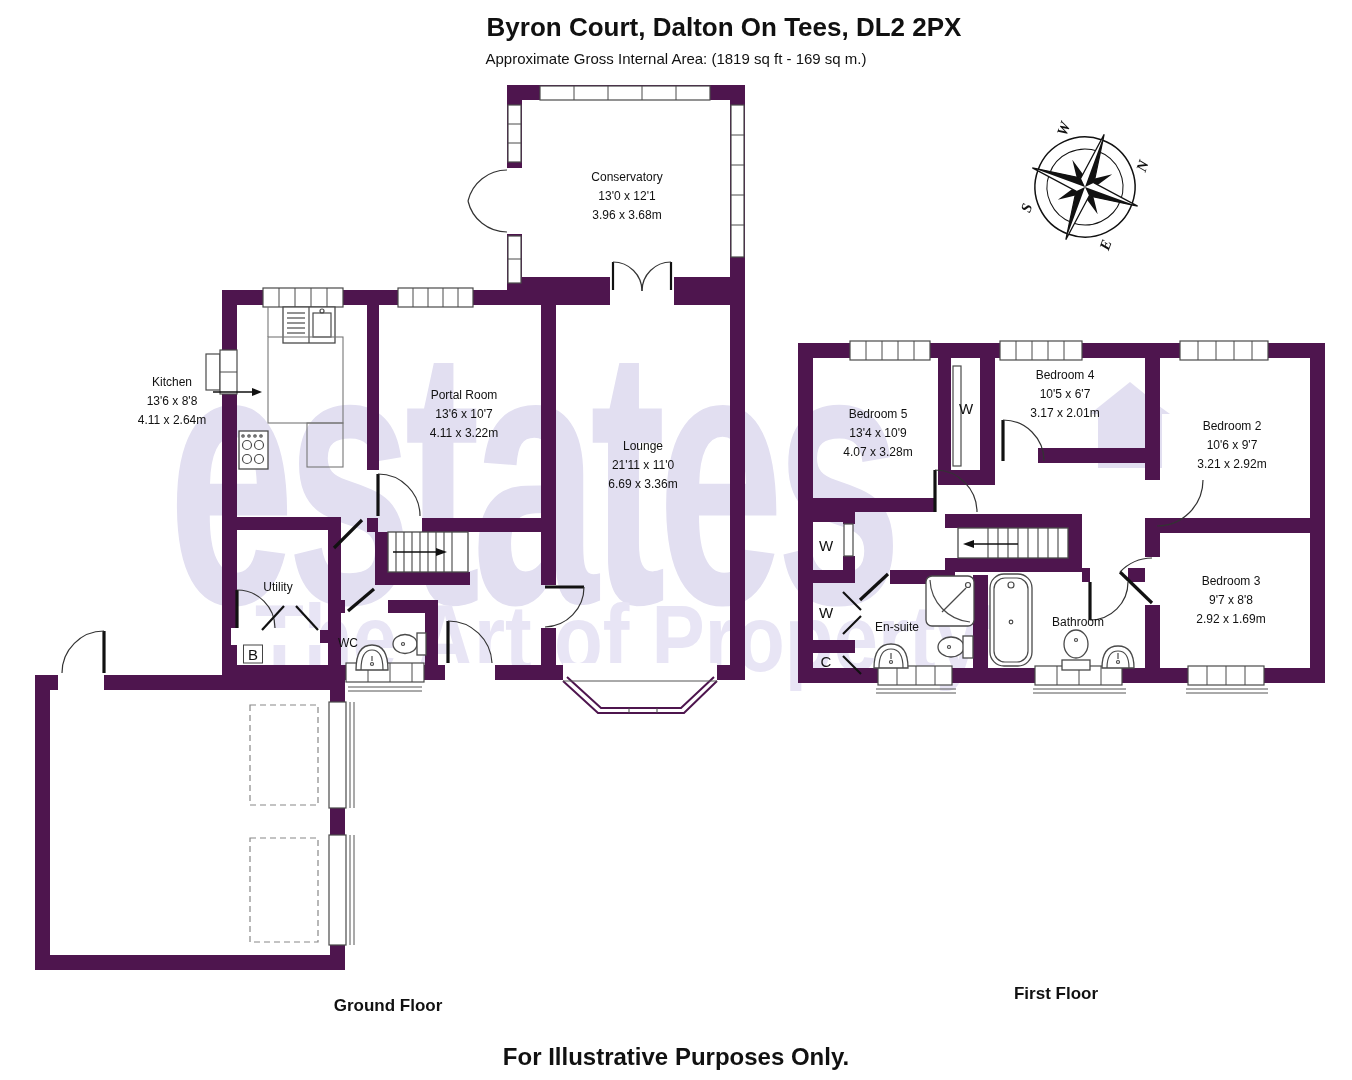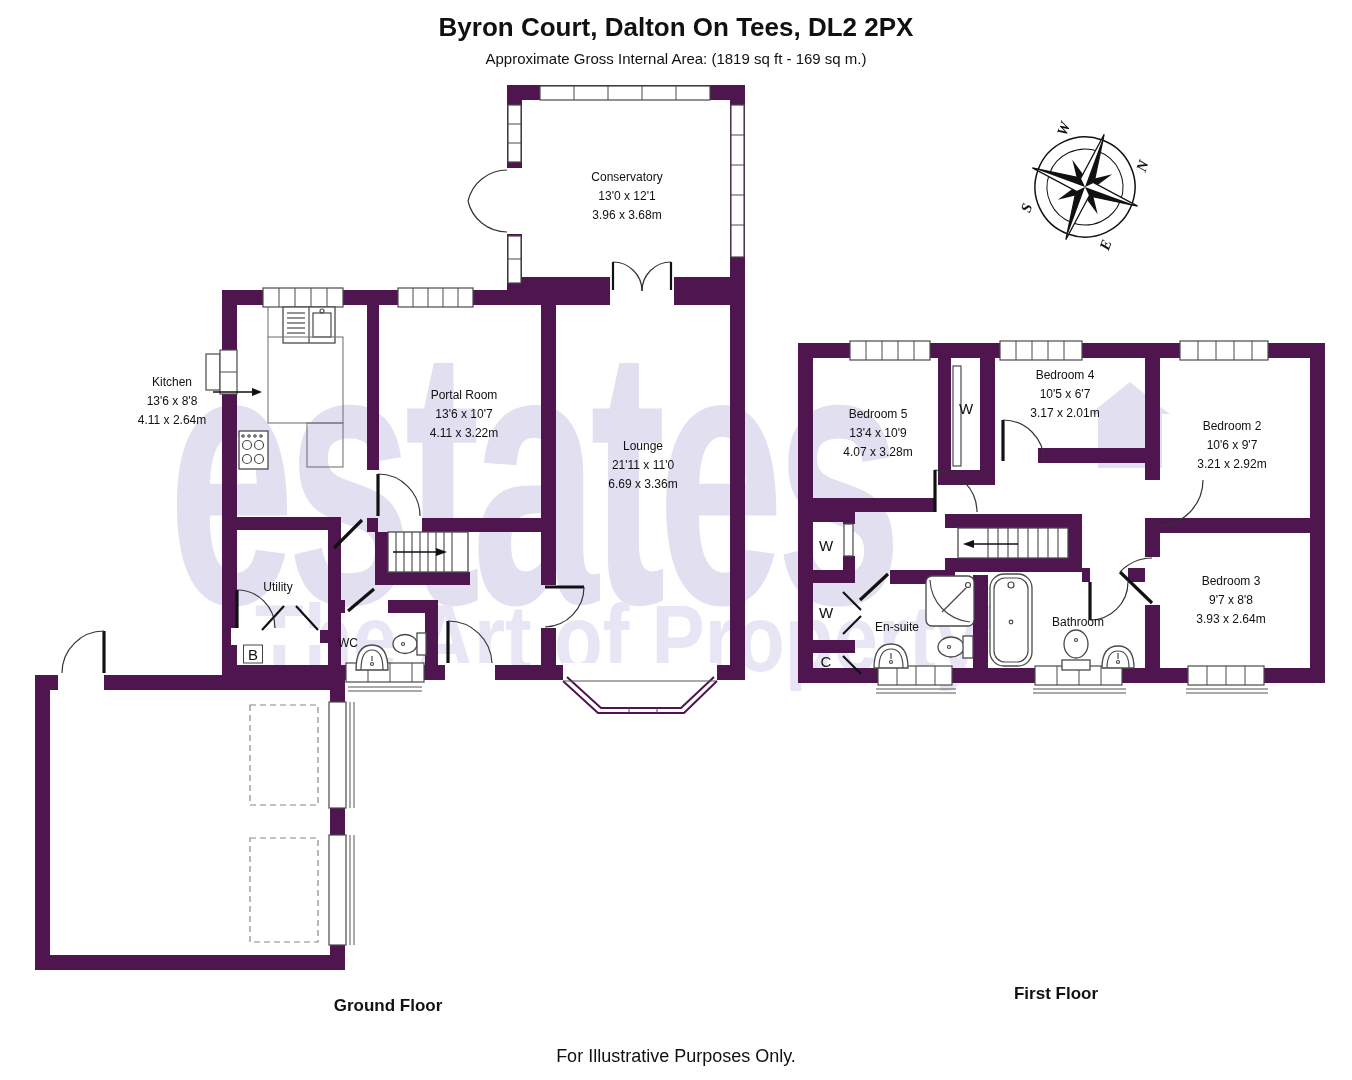--- a/index.html
+++ b/index.html
@@ -23,25 +23,25 @@
   .leaf2{stroke:#111;stroke-width:2.2;}
   .cnt{fill:none;stroke:#777;stroke-width:1.1;}
   .sill{stroke:#555;stroke-width:1;}
   .dash{fill:none;stroke:#888;stroke-width:1.2;stroke-dasharray:6 4;}
   .tread{stroke:#444;stroke-width:1.1;}
   .bayl{fill:none;stroke:#4e154e;stroke-width:2;}
   .arr{stroke:#111;stroke-width:1.5;}
   
   .lbl{position:absolute;transform:translate(-50%,-50%);text-align:center;font-size:12px;
        line-height:19px;white-space:nowrap;z-index:3;}
-  .title{font-size:26px;font-weight:bold;}
+  .title{font-size:26px;font-weight:bold;margin-left:48px;}
   .subtitle{font-size:15px;font-weight:normal;}
   .floorlbl{font-size:17px;font-weight:bold;}
   .foot1{font-size:18px;}
-  .foot2{font-size:18px;font-weight:normal;}
+  .foot2{font-size:24px;font-weight:bold;}
   .mark{font-size:15px;}
   .bbox{border:1.5px solid #444;padding:0 4px;line-height:17px;background:#fff;}
   .cletter{font-family:"Liberation Serif", serif;font-style:italic;font-weight:bold;font-size:15px;
            transform:translate(-50%,-50%) rotate(-70deg);}
 </style>
 </head>
 <body>
 
 <div id="canvas">
 
@@ -406,21 +406,21 @@
     <div>3.17 x 2.01m</div>
   </div>
   <div class="lbl" style="left:1232px;top:445px">
     <div>Bedroom 2</div>
     <div>10'6 x 9'7</div>
     <div>3.21 x 2.92m</div>
   </div>
   <div class="lbl" style="left:1231px;top:600px">
     <div>Bedroom 3</div>
     <div>9'7 x 8'8</div>
-    <div>3.93 x 2.64m</div>
+    <div>2.92 x 1.69m</div>
   </div>
   <div class="lbl" style="left:897px;top:627px">En-suite</div>
   <div class="lbl" style="left:1078px;top:622px">Bathroom</div>
   <div class="lbl mark" style="left:966px;top:408px">W</div>
   <div class="lbl mark" style="left:826px;top:545px">W</div>
   <div class="lbl mark" style="left:826px;top:612px">W</div>
   <div class="lbl mark" style="left:826px;top:661px">C</div>
 
   <div class="lbl cletter" style="left:1143px;top:166px">N</div>
   <div class="lbl cletter" style="left:1106px;top:245px">E</div>

